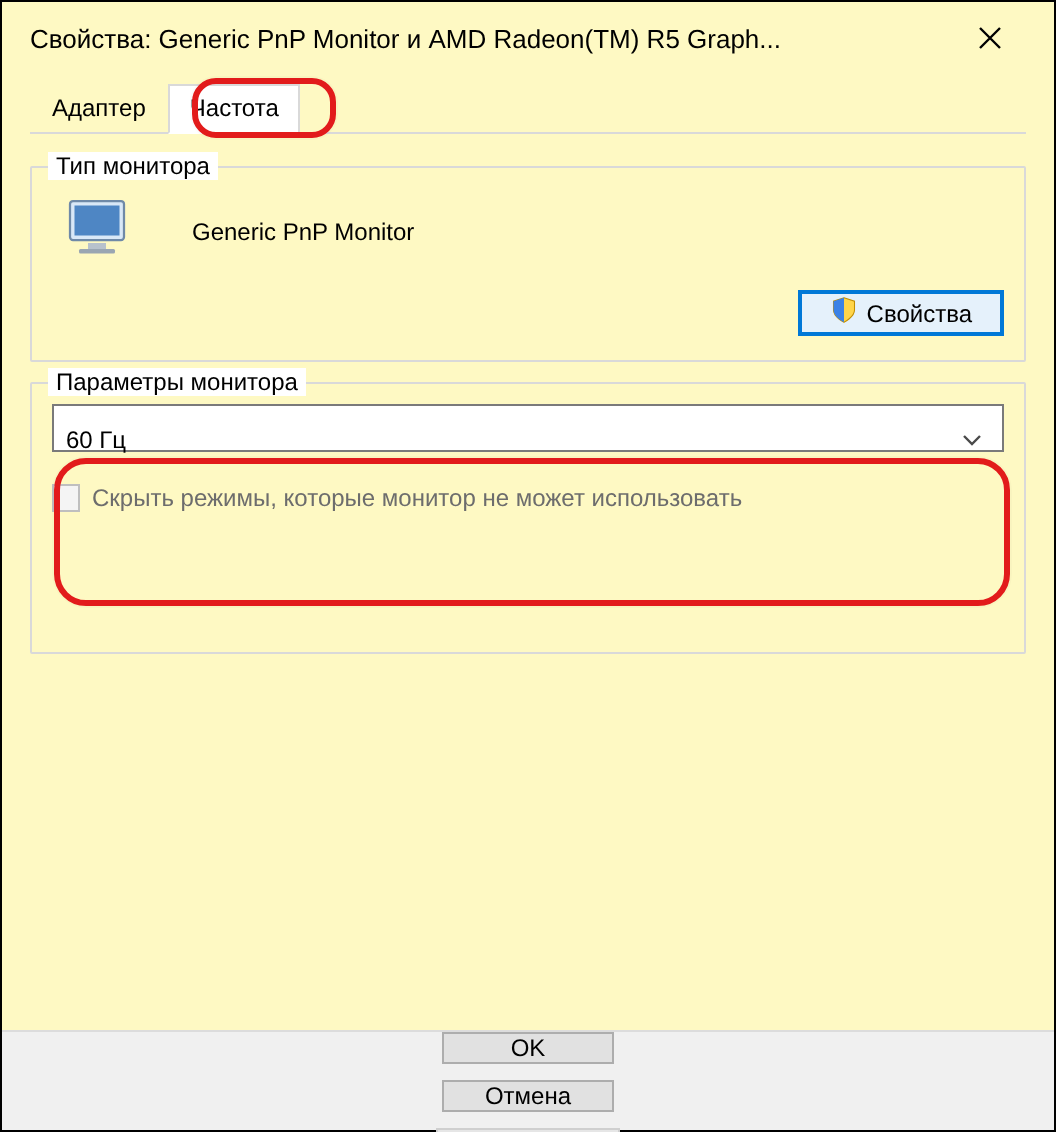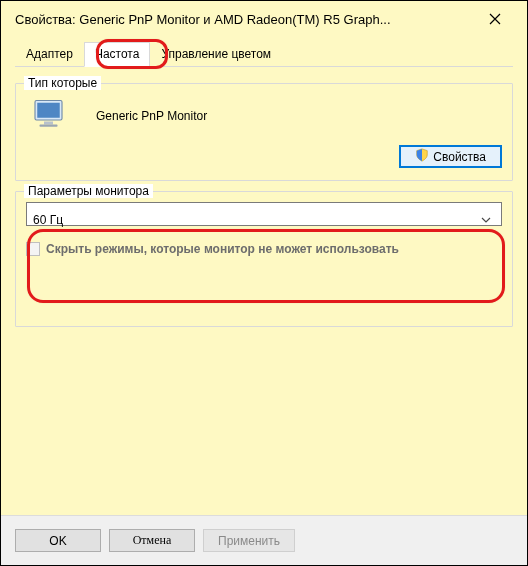--- a/index.html
+++ b/index.html
@@ -21,24 +21,24 @@
   .props-btn-row { display: flex; justify-content: flex-end; }
   .btn { display: inline-flex; align-items: center; justify-content: center; gap: 4px; height: 23px; padding: 0 14px; background: #e1e1e1; border: 1px solid #adadad; cursor: pointer; }
   .btn.wide { min-width: 100px; }
   .btn.primary { border: 2px solid #0078d7; background: #e5f1fb; }
   .btn[disabled] { color: #8a8a8a; border-color: #cfcfcf; background: #e6e6e6; cursor: default; }
   .shield-icon svg { width: 14px; height: 14px; }
   .field-label { color: #000; margin: 4px 0 6px 2px; }
   .select { width: 100%; height: 24px; border: 1px solid #7a7a7a; background: #fff; display: flex; align-items: center; justify-content: space-between; padding: 11px 6px 0 6px; cursor: pointer; }
   .select .chev { width: 18px; display: flex; justify-content: center; }
   .select .chev svg { width: 10px; height: 6px; }
-  .check-row { display: flex; align-items: center; gap: 6px; margin-top: 16px; color: #6d6d6d; font-weight: bold; }
+  .check-row { display: flex; align-items: center; gap: 6px; margin-top: 16px; color: #6d6d6d; }
   .checkbox { width: 14px; height: 14px; border: 1px solid #bfbfbf; background: #f4f4f4; }
   .help-text { color: #6d6d6d; margin: 6px 0 0 0; line-height: 1.45; }
-  .footer { position: absolute; bottom: 0; left: 0; right: 0; height: 50px; border-top: 1px solid #dcdcdc; background: #f0f0f0; display: flex; align-items: center; justify-content: flex-start; gap: 8px; padding: 0 14px; }
+  .footer { position: absolute; bottom: 0; left: 0; right: 0; height: 50px; border-top: 1px solid #dcdcdc; background: #f0f0f0; display: flex; align-items: center; justify-content: space-between; gap: 8px; padding: 0 14px; flex-direction: column; }
   
   .callout { position: absolute; border: 3px solid #e21b1b; border-radius: 14px; pointer-events: none; box-shadow: 0 0 0 1px rgba(0,0,0,0.02); }
   .callout.tab-call { top: 38px; left: 95px; width: 72px; height: 30px; border-radius: 12px; }
   .callout.rate-call { top: 228px; left: 26px; width: 478px; height: 74px; border-radius: 16px; }
 </style>
 </head>
 <body>
 
 <div class="window">
 
@@ -48,28 +48,27 @@
       <svg viewBox="0 0 12 12">
           <path d="M1 1 L11 11 M11 1 L1 11" stroke="#000" stroke-width="1.2" fill="none"></path>
         </svg>
     </div>
   </div>
 
   <div class="tabs-wrap">
     <div class="tabs">
       <div class="tab">Адаптер</div>
       <div class="tab active">Частота</div>
-      <div class="tab">Управление цветом</div>
     </div>
   </div>
 
   <div class="content">
 
     <div class="group">
-      <div class="group-label">Тип которые</div>
+      <div class="group-label">Тип монитора</div>
       <div class="monitor-row">
         <div class="monitor-icon">
           <svg viewBox="0 0 48 48">
             <rect x="4" y="6" width="36" height="26" rx="2" fill="#d9e8f7" stroke="#6f8aa8" stroke-width="1.5"></rect>
             <rect x="7" y="9" width="30" height="20" fill="#4e86c4"></rect>
             <rect x="16" y="34" width="12" height="4" fill="#b8c2cc"></rect>
             <rect x="10" y="38" width="24" height="3" rx="1" fill="#9aa6b2"></rect>
           </svg>
         </div>
         <div>Generic PnP Monitor</div>
@@ -102,19 +101,19 @@
       <div class="check-row">
         <div class="checkbox"></div>
         <div>Скрыть режимы, которые монитор не может использовать</div>
       </div>
     </div>
 
   </div>
 
   <div class="footer">
     <button class="btn" style="min-width:86px;">OK</button>
-    <button class="btn" style="min-width:86px;font-family:Liberation Serif, serif;">Отмена</button>
+    <button class="btn" style="min-width:86px;">Отмена</button>
     <button class="btn" style="min-width:86px;" disabled="">Применить</button>
   </div>
 
   <div class="callout tab-call"></div>
   <div class="callout rate-call"></div>
 </div>
 
 </body></html>

